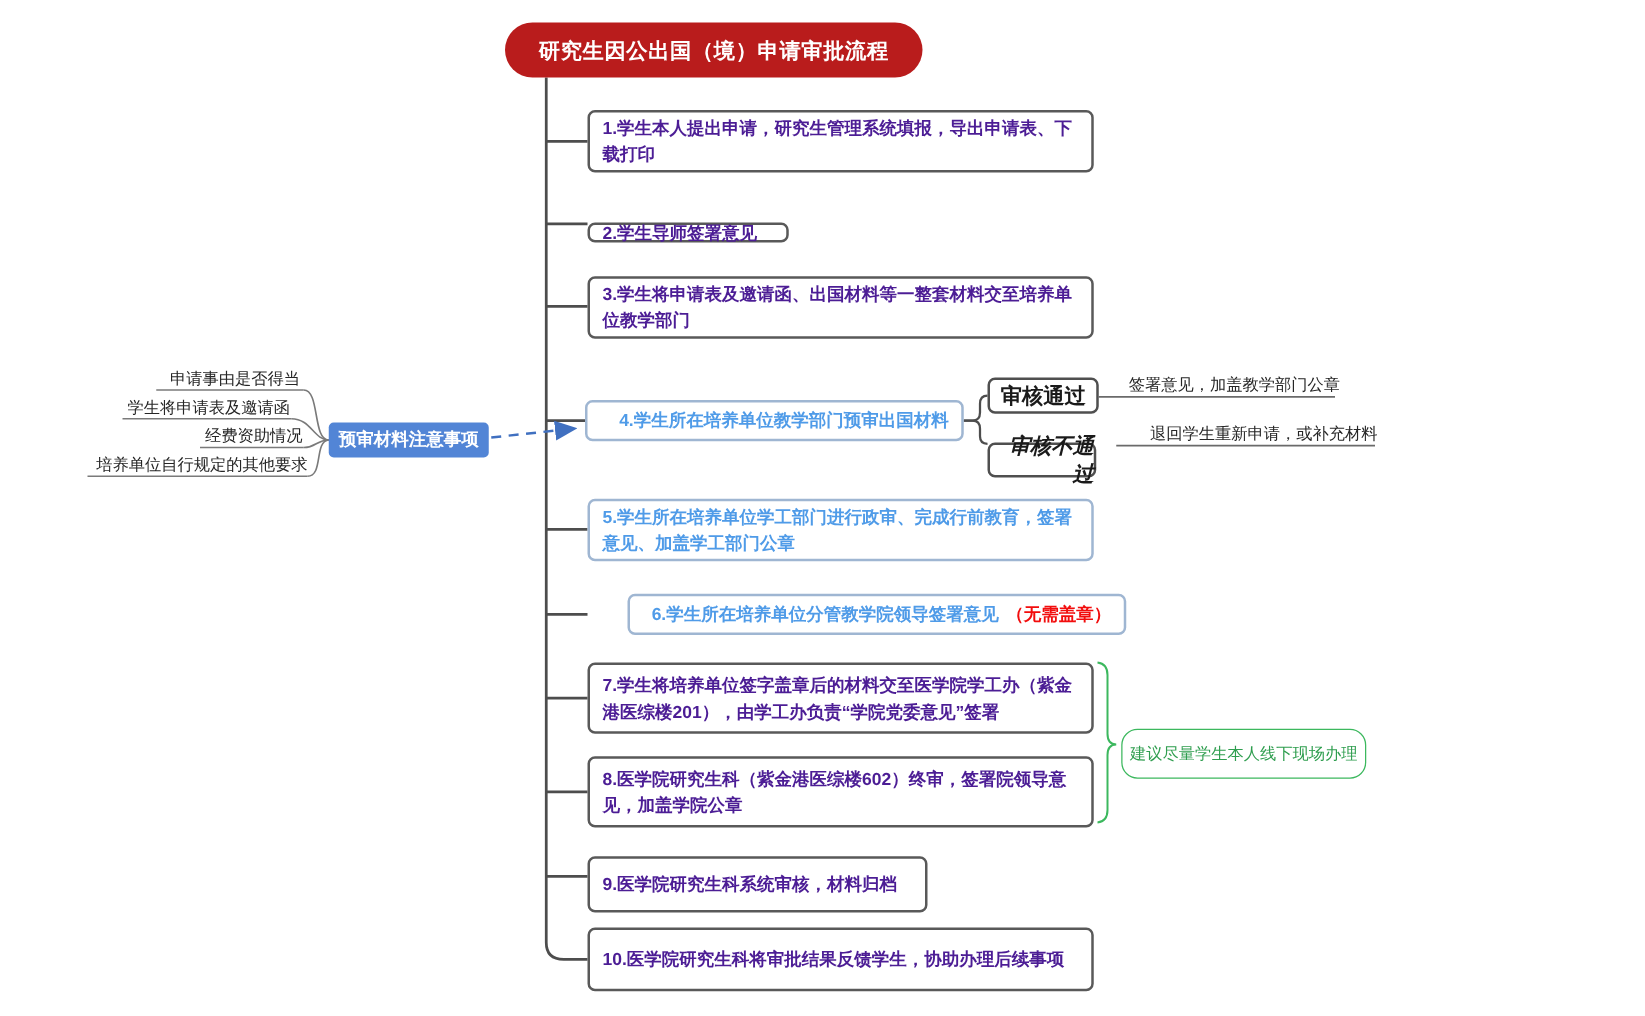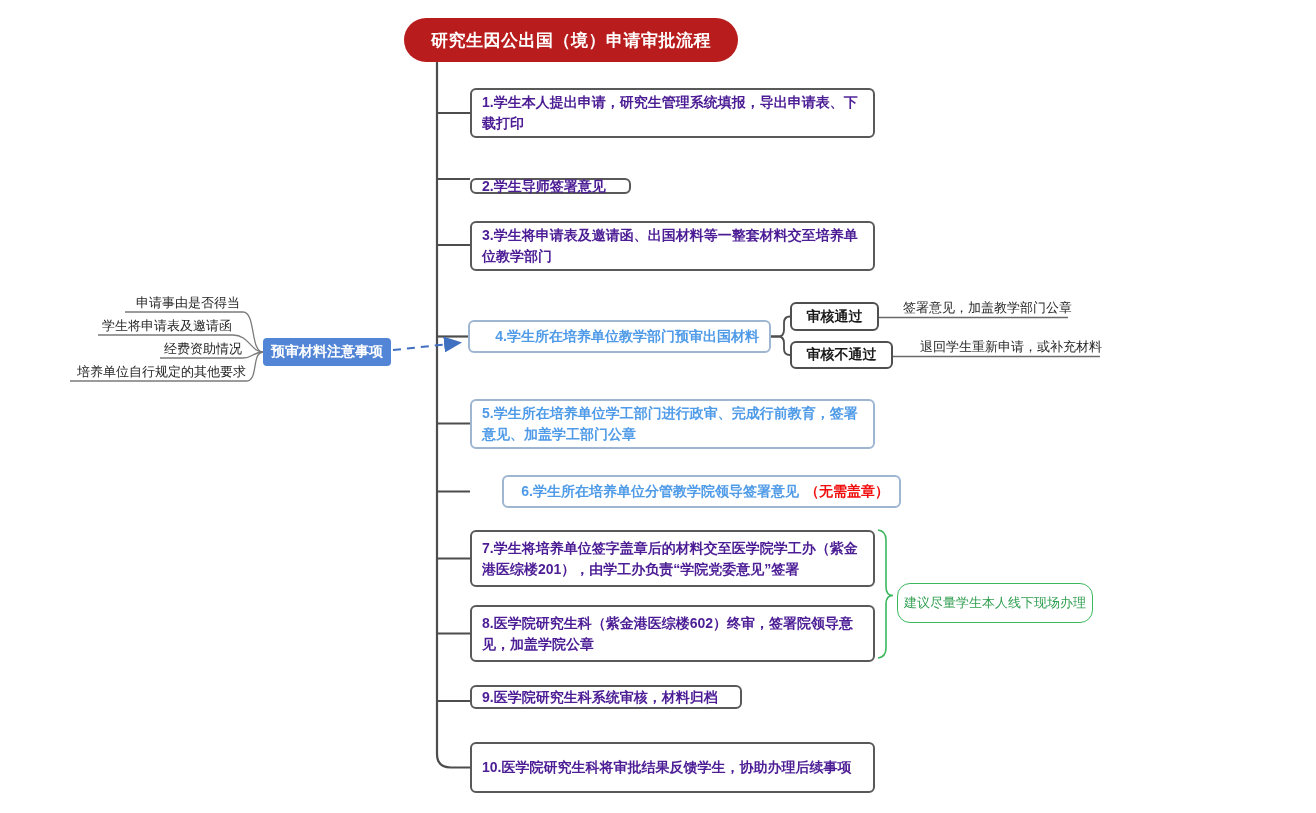--- a/index.html
+++ b/index.html
@@ -15,21 +15,21 @@
   .node{
     position:absolute;box-sizing:border-box;background:#fff;
     border:2px solid #595959;border-radius:6px;
     color:#4c1d95;font-weight:bold;font-size:14px;line-height:21px;
     padding:3px 10px;display:flex;align-items:center;
   }
   .node.blue{border-color:#9fb6d2;color:#4f9be8;justify-content:flex-end;}
   .node .red{color:#f20d0d;margin-left:6px;white-space:nowrap;}
   .review-node{
     position:absolute;box-sizing:border-box;background:#fff;border:2px solid #4f4f4f;border-radius:6px;
-    color:#1a1a1a;font-weight:bold;font-size:14px;display:flex;align-items:center;justify-content:center;text-align:right;
+    color:#1a1a1a;font-weight:bold;font-size:17px;display:flex;align-items:center;justify-content:center;text-align:right;
   }
   .line-label{
     position:absolute;font-size:13px;color:#262626;white-space:nowrap;line-height:16px;
   }
   .precheck-box{
     position:absolute;left:263px;top:338px;width:128px;height:28px;background:#5285d6;border-radius:4px;
     color:#fff;font-weight:bold;font-size:14px;display:flex;align-items:center;justify-content:center;
   }
   .advice-pill{
     position:absolute;left:897px;top:583px;width:196px;height:40px;box-sizing:border-box;
@@ -102,31 +102,31 @@
   <div class="node blue" style="left:458px;top:475px;width:399px;height:33px;margin-left:44px;">
     <span>6.学生所在培养单位分管教学院领导签署意见</span>
     <span class="red">（无需盖章）</span>
   </div>
   <div class="node" style="left:470px;top:530px;width:405px;height:57px;">
       <span>7.学生将培养单位签字盖章后的材料交至医学院学工办（紫金港医综楼201），由学工办负责“学院党委意见”签署</span>
     </div>
   <div class="node" style="left:470px;top:605px;width:405px;height:57px;">
       <span>8.医学院研究生科（紫金港医综楼602）终审，签署院领导意见，加盖学院公章</span>
     </div>
-  <div class="node" style="left:470px;top:685px;width:272px;height:24px;">
+  <div class="node" style="left:470px;top:685px;width:272px;height:45px;">
       <span>9.医学院研究生科系统审核，材料归档</span>
     </div>
   <div class="node" style="left:470px;top:742px;width:405px;height:51px;">
       <span>10.医学院研究生科将审批结果反馈学生，协助办理后续事项</span>
     </div>
 
   <div class="review-node" style="left:790px;top:302px;width:89px;height:29px;">
       <span>审核通过</span>
     </div>
-  <div class="review-node" style="left:790px;top:341px;width:103px;height:28px;">
+  <div class="review-node" style="left:790px;top:354px;width:87px;height:28px;font-style:italic;">
       <span>审核不通过</span>
     </div>
   <div class="line-label" style="left:903px;top:300px;">签署意见，加盖教学部门公章</div>
   <div class="line-label" style="left:920px;top:339px;">退回学生重新申请，或补充材料</div>
 
   <div class="precheck-box">
       <span>预审材料注意事项</span>
     </div>
   <div class="line-label" style="right:1076px;top:295px;">申请事由是否得当</div>
   <div class="line-label" style="right:1084px;top:318px;">学生将申请表及邀请函</div>

